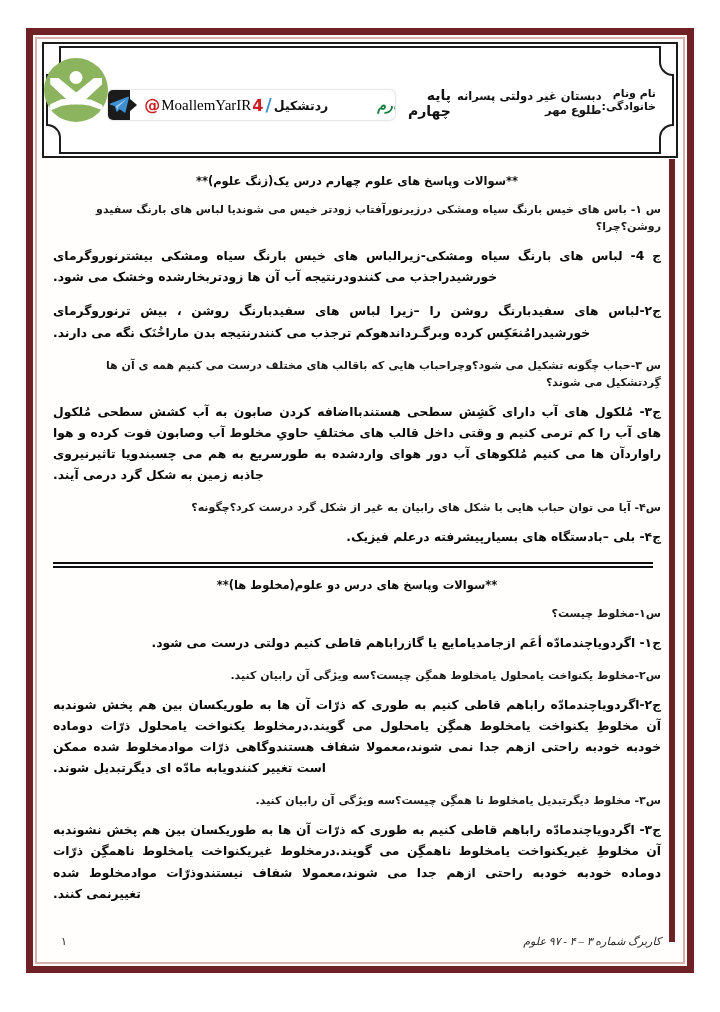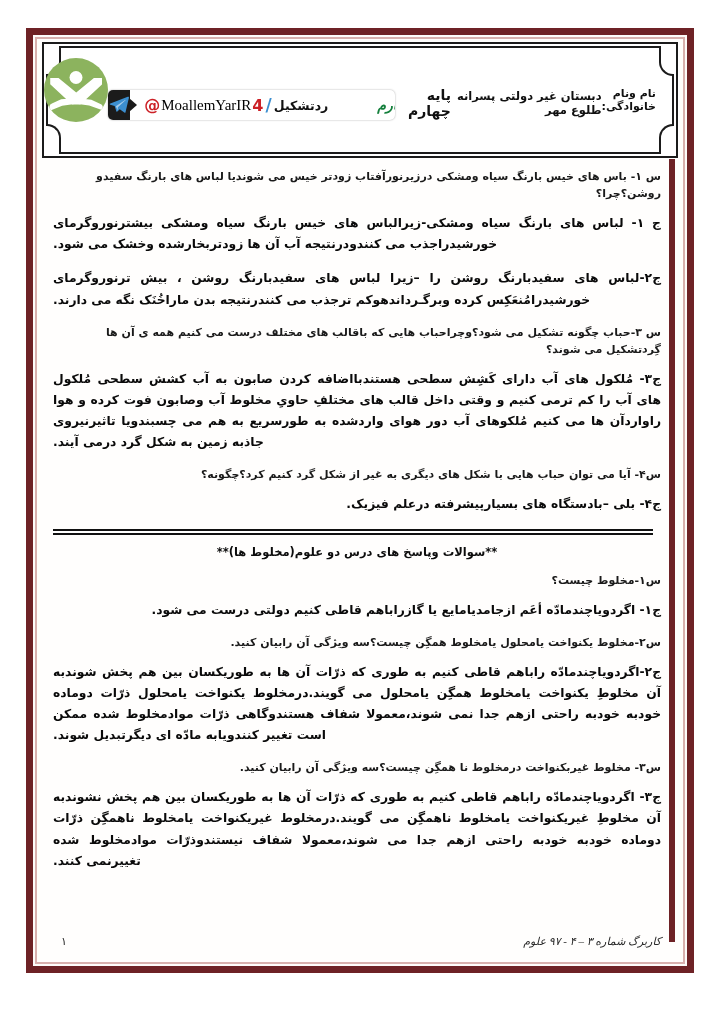--- a/index.html
+++ b/index.html
@@ -345,45 +345,46 @@
             <span class="base"></span>
           </div>
         </div>
 
       </div>
     </div>
 
     <div id="body-area">
 
       <div>
+        <div class="section-title">**سوالات وپاسخ های علوم  چهارم درس یک(زنگ علوم)**</div>
 
         <p class="q-line one-line">س ۱- باس های خیس بارنگ  سیاه ومشکی درزیرنورآفتاب زودتر خیس می شوندیا لباس های بارنگ سفیدو روشن؟چرا؟</p>
-        <p class="a-line">ج ۱- لباس های بارنگ سیاه ومشکی-زیرالباس های خیس بارنگ سیاه ومشکی بیشترنوروگرمای خورشیدراجذب می کنندودرنتیجه آب آن ها زودتربخارشده وخشک می شود.</p>
+        <p class="a-line">ج 4- لباس های بارنگ سیاه ومشکی-زیرالباس های خیس بارنگ سیاه ومشکی بیشترنوروگرمای خورشیدراجذب می کنندودرنتیجه آب آن ها زودتربخارشده وخشک می شود.</p>
 
         <p class="a-line">ج۲-لباس های سفیدبارنگ روشن را –زیرا لباس های سفیدبارنگ روشن ، بیش ترنوروگرمای خورشیدرامُنعَکِس کرده وبرگـرداندهوکم ترجذب می کنندرنتیجه بدن ماراخُنَک نگه می دارند.</p>
 
         <p class="q-line one-line">س ۳-حباب چگونه تشکیل می شود؟وچراحباب هایی که باقالب های مختلف درست می کنیم همه ی آن ها گِردتشکیل می شوند؟</p>
         <p class="a-line">ج۳- مُلکول های آب دارای کَشِش سطحی هستندبااضافه کردن صابون به آب کشش سطحی مُلکول های آب را کم ترمی کنیم و وقتی داخل قالب های مختلفِ حاویِ مخلوط آب وصابون فوت کرده و هوا راواردآن ها می کنیم مُلکوهای آب دور هوای واردشده به طورسریع به هم می چسبندویا تاثیرنیروی جاذبه زمین به شکل گرد درمی آیند.</p>
 
-        <p class="q-line one-line">س۴- آیا می توان حباب هایی با شکل های دیگری به غیر از شکل گرد کنیم کرد؟چگونه؟</p>
+        <p class="q-line one-line">س۴- آیا می توان حباب هایی با شکل های رابیان به غیر از شکل گرد درست کرد؟چگونه؟</p>
         <p class="a-line one-line">ج۴- بلی –بادستگاه های بسیارپیشرفته درعلم فیزیک.</p>
       </div>
 
       <div id="section-divider"></div>
 
       <div>
         <div class="section-title">**سوالات  وپاسخ های درس دو علوم(مخلوط ها)**</div>
 
         <p class="q-line one-line">س۱-مخلوط چیست؟</p>
         <p class="a-line one-line">ج۱- اگردویاچندمادّه أعَم ازجامدیامایع یا گازراباهم قاطی کنیم دولتی درست می شود.</p>
 
         <p class="q-line one-line">س۲-مخلوط یکنواخت یامحلول یامخلوط همگِن چیست؟سه ویژگی آن رابیان کنید.</p>
         <p class="a-line">ج۲-اگردویاچندمادّه راباهم قاطی کنیم به طوری که ذرّات آن ها به طوریکسان بین هم پخش شوندبه آن مخلوطِ یکنواخت یامخلوط همگِن یامحلول می گویند.درمخلوط یکنواخت یامحلول ذرّات دوماده خودبه خودبه راحتی ازهم جدا نمی شوند،معمولا شفاف هستندوگاهی ذرّات موادمخلوط شده ممکن است تغییر کنندویابه مادّه ای دیگرتبدیل شوند.</p>
 
-        <p class="q-line one-line">س۳- مخلوط غیربکنواخت درمخلوط نا همگِن چیست؟سه ویژگی آن رابیان کنید.</p>
+        <p class="q-line one-line">س۳- مخلوط دیگرتبدیل یامخلوط نا همگِن چیست؟سه ویژگی آن رابیان کنید.</p>
         <p class="a-line">ج۳- اگردویاچندمادّه راباهم قاطی کنیم به طوری که ذرّات آن ها به طوریکسان بین هم پخش نشوندبه آن مخلوطِ  غیریکنواخت یامخلوط ناهمگِن می گویند.درمخلوط غیریکنواخت یامخلوط ناهمگِن ذرّات دوماده خودبه خودبه راحتی ازهم جدا می شوند،معمولا شفاف نیستندوذرّات موادمخلوط شده تغییرنمی کنند.</p>
       </div>
 
     </div>
 
     <div id="footer-bar">
       <span class="footer-text">کاربرگ شماره ۳ – ۴ - ۹۷ علوم</span>
       <span class="page-num">۱</span>
     </div>
 

